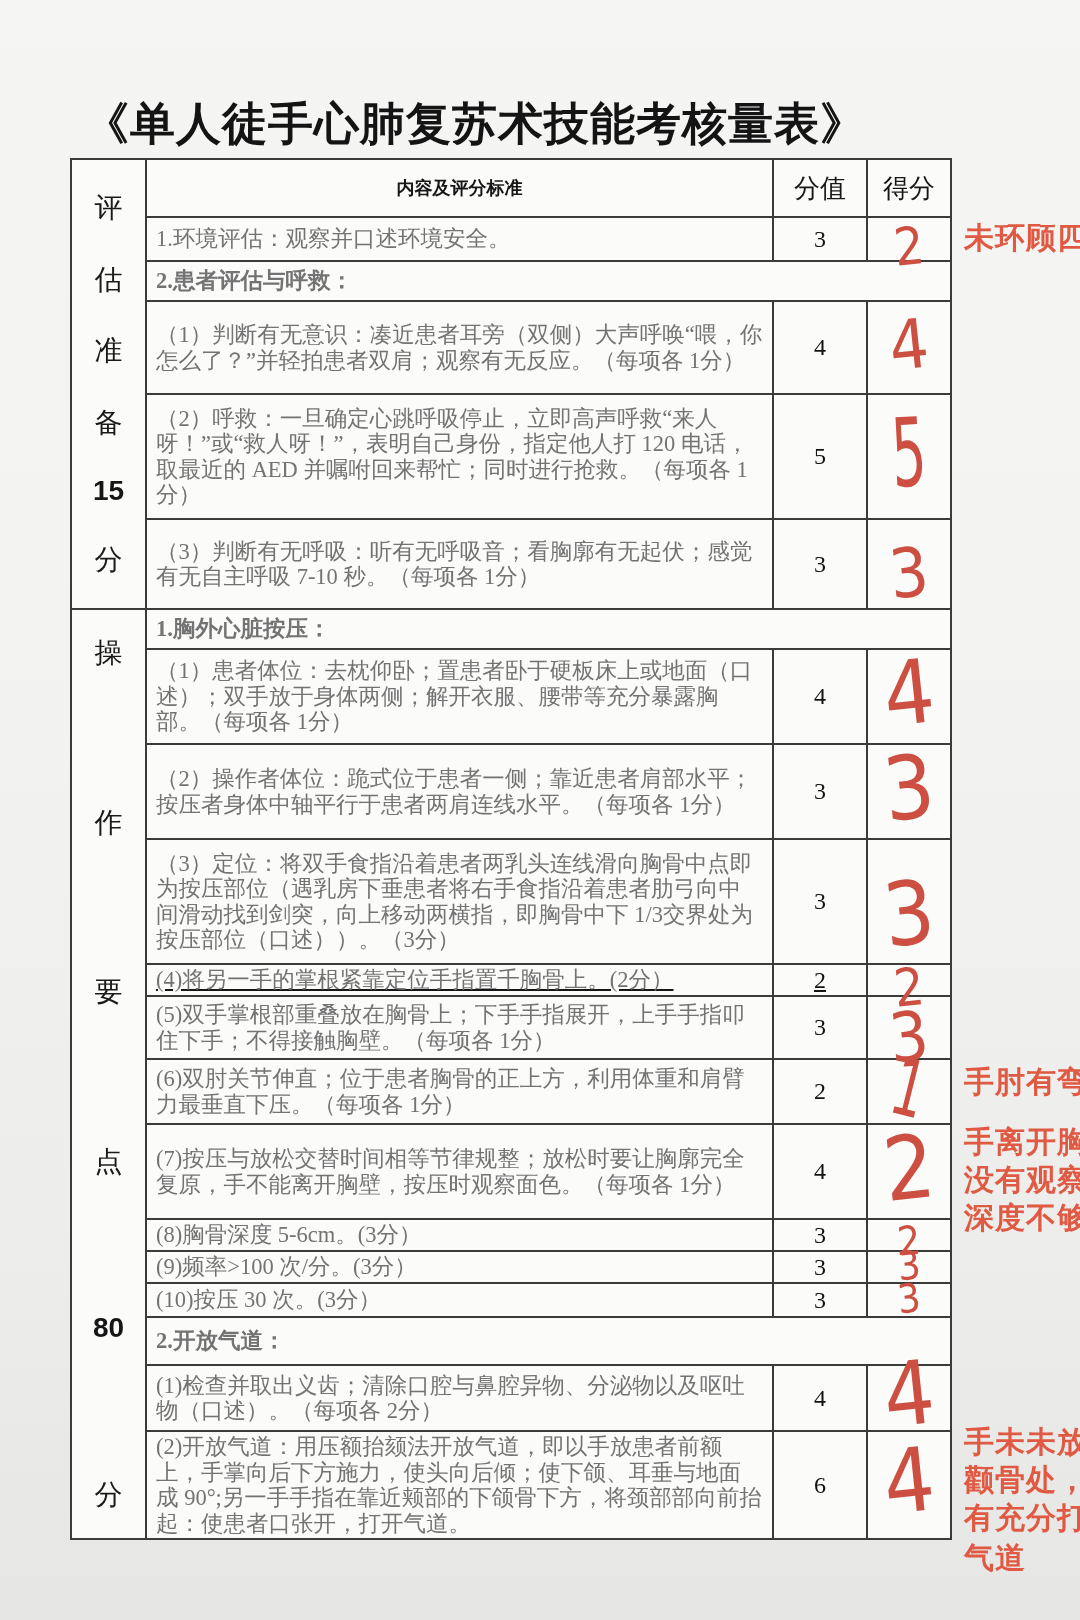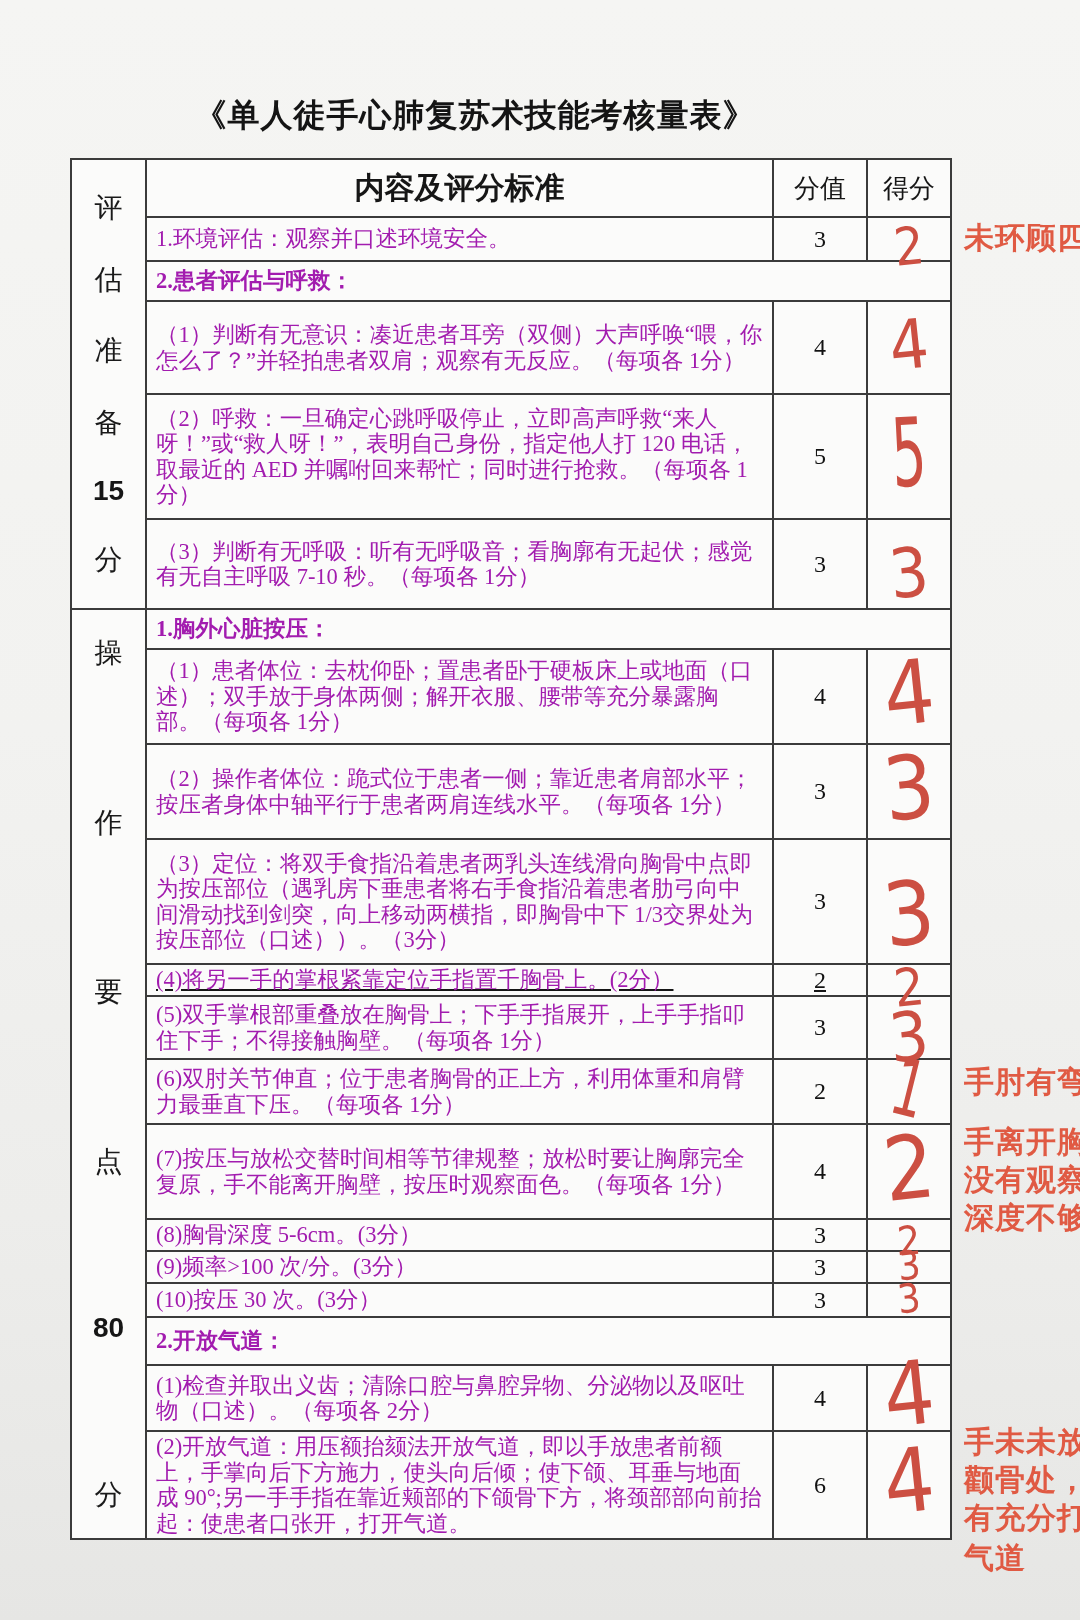--- a/index.html
+++ b/index.html
@@ -12,33 +12,33 @@
   .badge{position:absolute;top:16px;left:786px;width:290px;height:86px;}
   .badge-body{position:absolute;left:30px;top:0;width:260px;height:86px;background:#2d2c2c;border-radius:14px;}
   .badge-arrow{position:absolute;left:0;top:11px;width:0;height:0;
     border-right:34px solid #2d2c2c;border-top:32px solid transparent;border-bottom:32px solid transparent;}
   .badge-label{position:absolute;left:64px;top:17px;color:#ffffff;font-size:40px;font-weight:bold;
     font-family:"Liberation Sans","DejaVu Sans",sans-serif;letter-spacing:2px;}
   .badge-blur{position:absolute;left:158px;top:16px;width:118px;height:52px;background:#9d9b99;border-radius:8px;filter:blur(8px);opacity:.95;}
   .badge-blur2{position:absolute;left:150px;top:36px;width:126px;height:20px;background:#cfcecb;border-radius:4px;filter:blur(5px);opacity:.9;}
   
   .title{position:absolute;top:94px;left:0;width:950px;margin:0;text-align:center;
-    font-size:32px;font-weight:bold;color:#141414;letter-spacing:1px;}
+    font-size:45px;font-weight:bold;color:#141414;letter-spacing:1px;}
   
   table.sheet{position:absolute;left:70px;top:158px;width:880px;border-collapse:collapse;table-layout:fixed;background:#fbfbfa;}
   table.sheet td{border:2px solid #3b3b3b;overflow:visible;}
   .cat-cell{vertical-align:middle;text-align:center;}
   .cat-stack{display:flex;flex-direction:column;justify-content:space-between;align-items:center;margin:0 auto;}
   .cat-stack.cat-0{height:390px;}
   .cat-stack.cat-1{height:880px;}
   .cat-char{display:block;font-size:28px;color:#1a1a1a;}
   .cat-points{display:block;font-size:28px;font-weight:bold;font-family:"Liberation Sans","DejaVu Sans",sans-serif;}
-  .h-content{text-align:center;font-size:30px;font-weight:bold;}
+  .h-content{text-align:center;font-size:18px;font-weight:bold;}
   .h-col{text-align:center;font-size:26px;}
-  .content-cell{padding:2px 9px;font-size:22.5px;line-height:25.5px;color:#a21caf;}
+  .content-cell{padding:2px 9px;font-size:22.5px;line-height:25.5px;color:#737373;}
   .section-cell{font-weight:bold;}
   .value-cell{text-align:center;font-size:24px;color:#121212;}
   .score-cell{position:relative;}
   
   .hand{
     position:absolute;left:50%;top:50%;z-index:3;color:#cc4f42;
     font-family:"DejaVu Sans",sans-serif;line-height:1;white-space:nowrap;
     --r:-6deg;--sx:0.9;--sy:1;--ty:-54%;
     transform:translate(-50%,var(--ty)) rotate(var(--r)) scale(var(--sx),var(--sy));
   }

